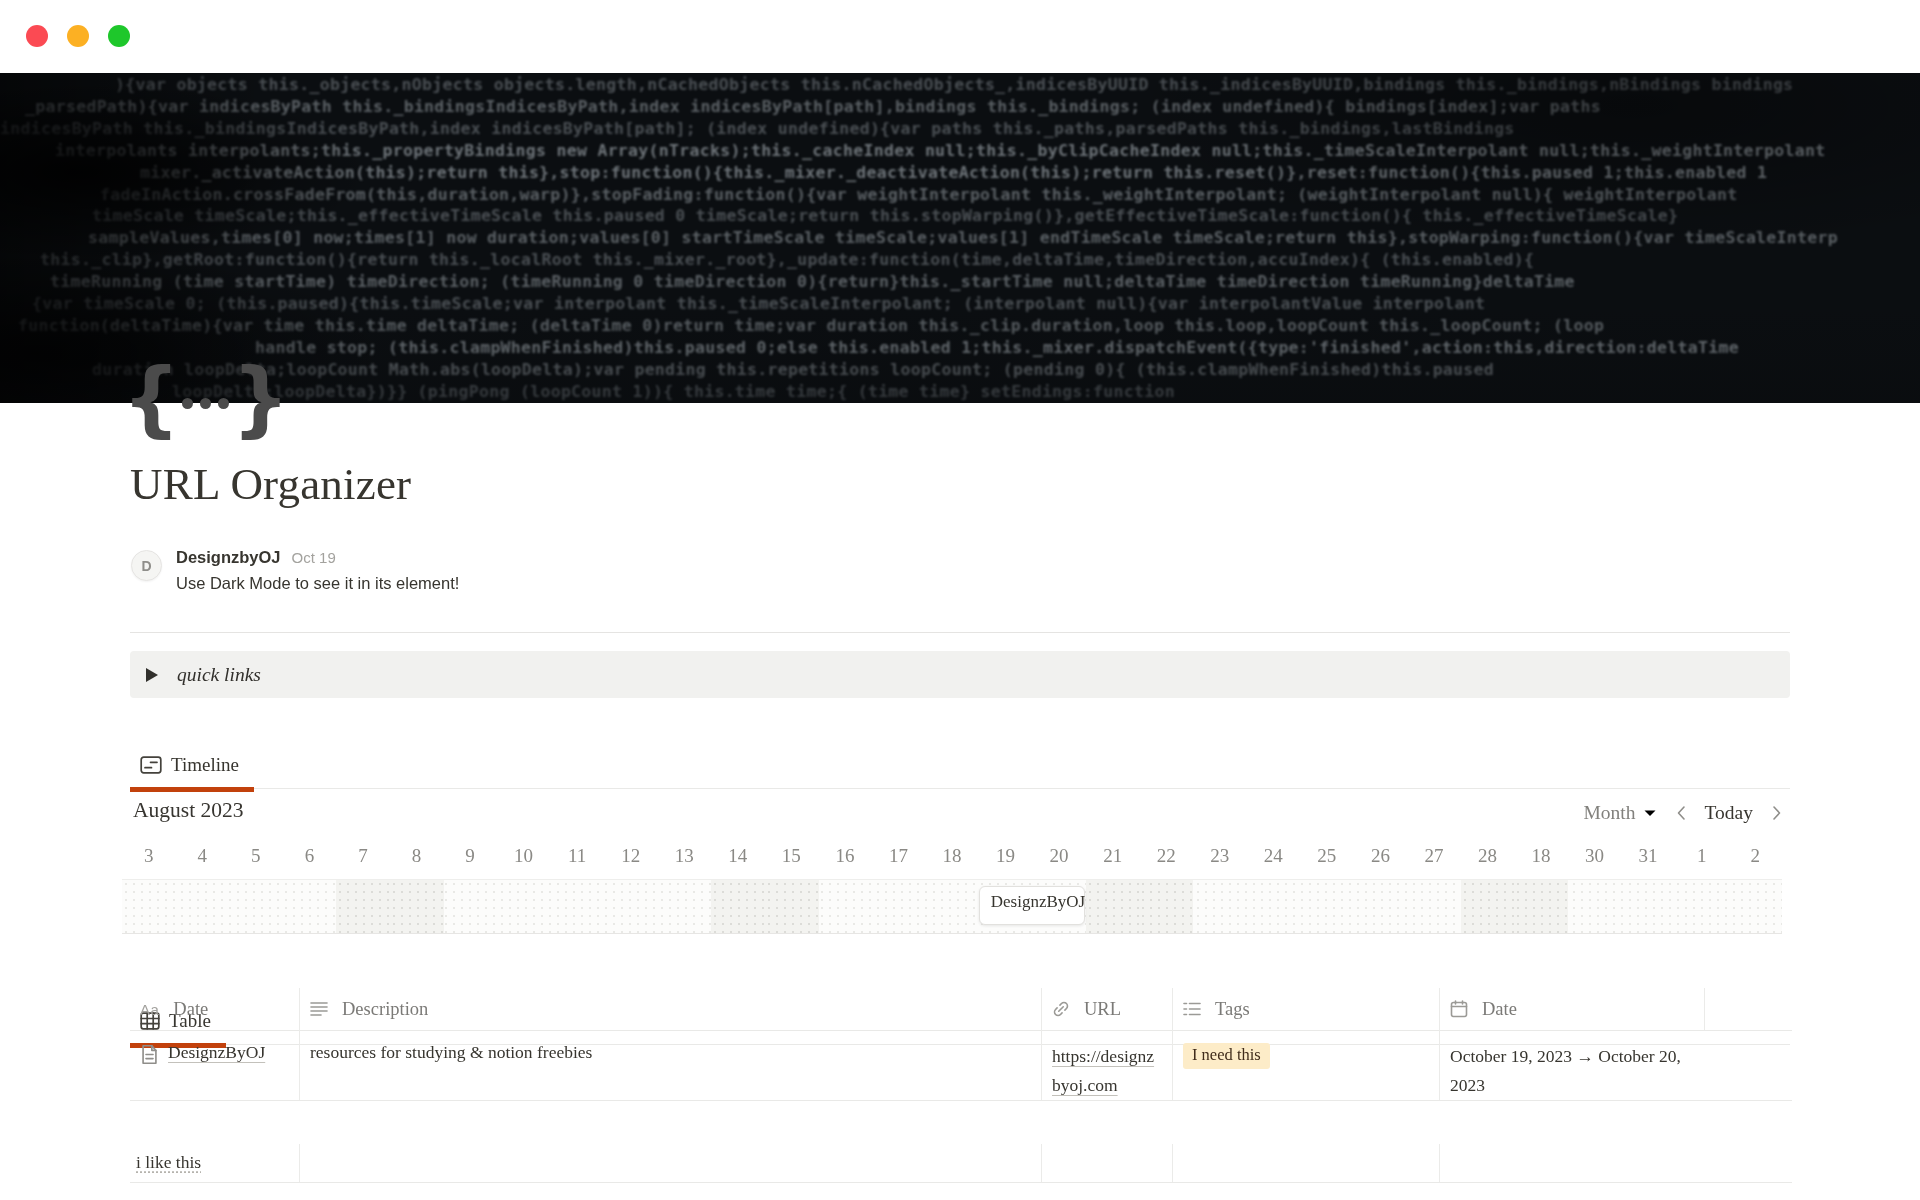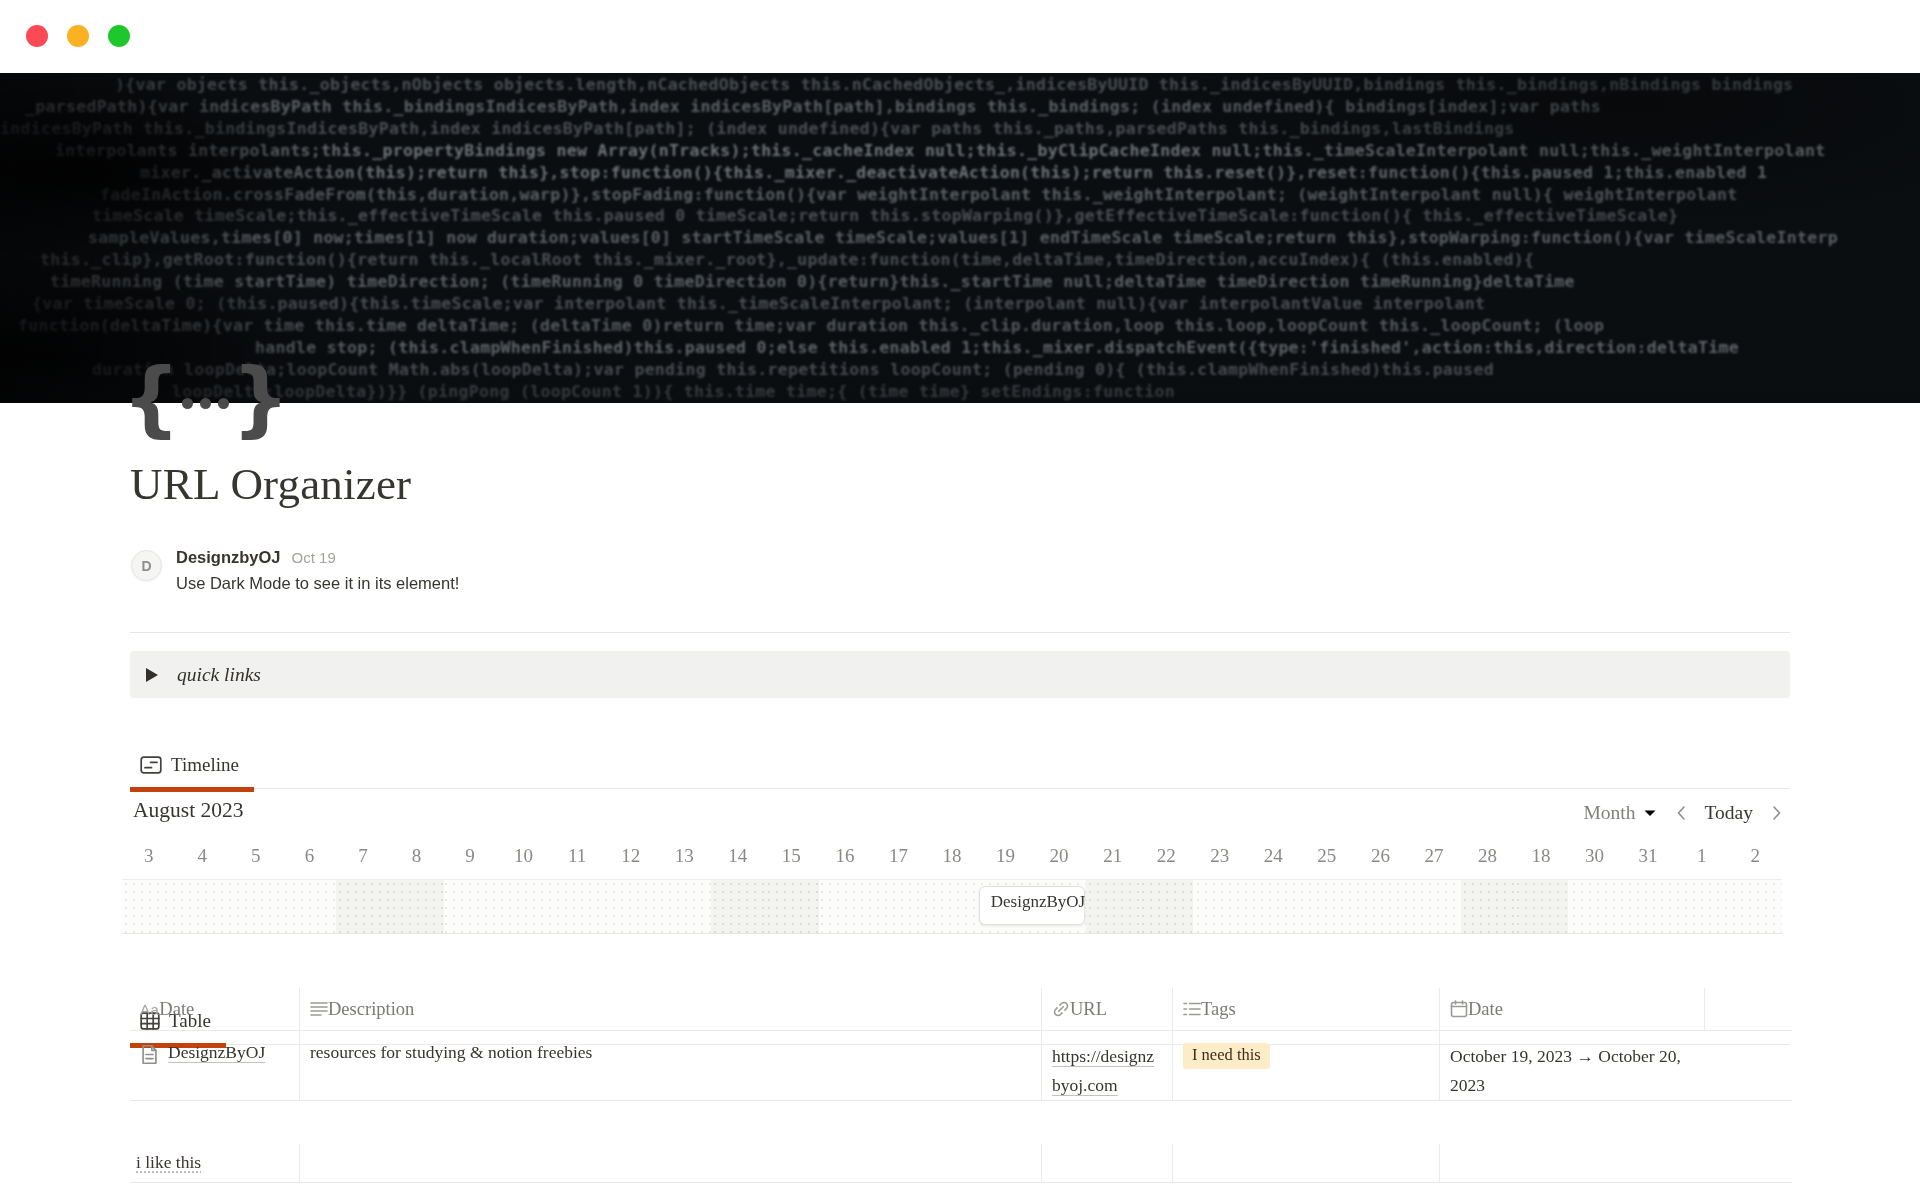--- a/index.html
+++ b/index.html
@@ -78,21 +78,21 @@
            background-image:radial-gradient(#e9e9e6 1px, rgba(0,0,0,0) 1.2px);background-size:8px 8px;}
   .wband{position:absolute;top:0;bottom:0;background:#f3f3f0;
          background-image:radial-gradient(#dcdcd8 1px, rgba(0,0,0,0) 1.2px);background-size:8px 8px;}
   .tl-card{position:absolute;top:6px;height:37px;background:#fff;border:1px solid #e2e1de;border-radius:6px;
            box-shadow:0 1px 3px rgba(15,15,15,.09);z-index:2;cursor:pointer;}
   .tl-card-text{position:absolute;left:11px;top:5px;font-size:17px;color:#37352f;white-space:nowrap;}
 
   
   .tb-grid{display:grid;grid-template-columns:170px 742px 131px 267px 265px 87px;}
   .tb-header{position:absolute;left:130px;top:988px;width:1662px;height:42px;border-bottom:1px solid #e9e9e7;}
-  .hcell{display:flex;align-items:center;gap:0;padding-left:10px;font-size:18.5px;color:#7b7a77;
+  .hcell{display:flex;align-items:center;gap:14px;padding-left:10px;font-size:18.5px;color:#7b7a77;
          border-right:1px solid #ebebe9;cursor:pointer;}
   .hcell.last{border-right:none;cursor:default;}
   .hcell svg{stroke:#9b9a96;fill:none;stroke-width:1.6;stroke-linecap:round;stroke-linejoin:round;flex:0 0 auto;}
   .aa{font-family:"Liberation Sans","DejaVu Sans",sans-serif;font-size:15px;color:#a2a19d;letter-spacing:.5px;}
 
   .tb-row{position:absolute;left:130px;width:1662px;border-bottom:1px solid #e9e9e7;font-size:17.5px;}
   .tb-row .cell{padding:12px 10px 0 10px;border-right:1px solid #ebebe9;overflow:hidden;}
   .tb-row .cell.no-r{border-right:none;}
   .row1{top:1030px;height:70px;}
   .row2{top:1144px;height:38px;}

